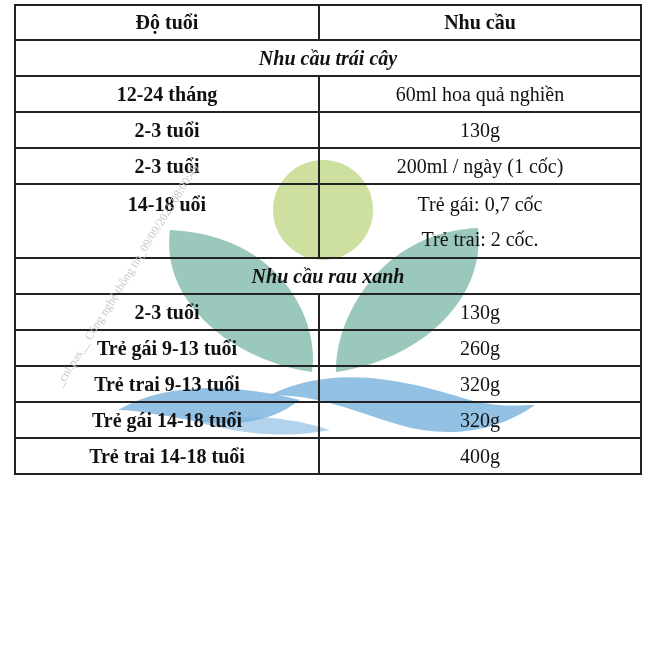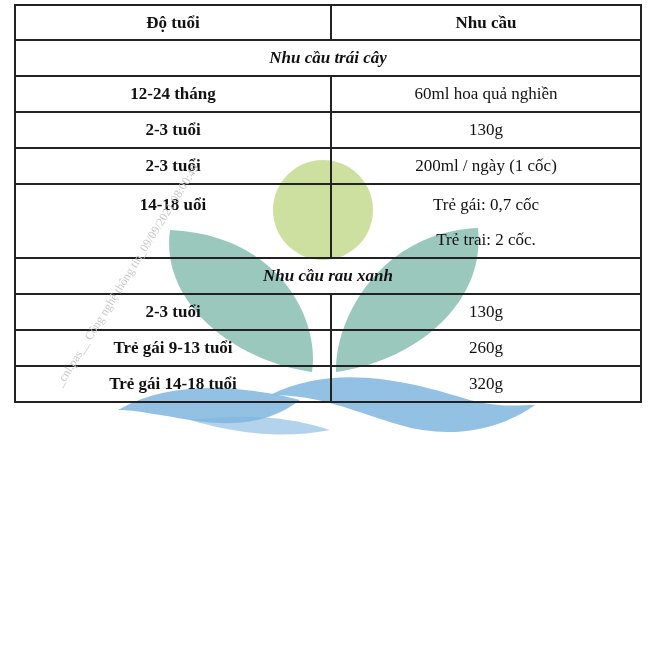--- a/index.html
+++ b/index.html
@@ -3,21 +3,21 @@
 <meta charset="utf-8">
 <style>
   html, body { margin: 0; padding: 0; background: #ffffff; }
   body { width: 650px; height: 650px; position: relative; overflow: hidden;
          font-family: "Liberation Serif", serif; color: #111; }
   .wm-logo { position: absolute; left: 0; top: 0; width: 650px; height: 650px; pointer-events: none; z-index: 0; }
   .wm-text { position: absolute; left: -40px; top: 200px; transform: rotate(-58deg); transform-origin: center;
              font-family: "Liberation Serif", serif; font-size: 12px; color: #c8c8c8; white-space: nowrap; z-index: 2; pointer-events: none; width: 420px; }
   table { position: absolute; left: 14px; top: 4px; width: 628px; border-collapse: collapse; z-index: 1;
           background: transparent; }
-  td, th { border: 2px solid #222; font-size: 17px; padding: 0 6px; height: 34px; vertical-align: middle; }
+  td, th { border: 2px solid #222; font-size: 20px; padding: 0 0; height: 34px; vertical-align: middle; }
   th { font-weight: bold; text-align: center; height: 33px; }
   td.age { font-weight: bold; width: 302px; text-align: center; }
   td.need { text-align: center; margin-left: 21px; }
   td.section { text-align: center; font-style: italic; font-weight: bold; }
   td.multi { vertical-align: top; padding-top: 2px; border-radius: 31px; }
   .line { display: block; line-height: 35px; }
 </style>
 </head>
 <body>
 
@@ -69,19 +69,27 @@
     </tr>
     <tr>
       <td class="age">2-3 tuổi</td>
       <td class="need">130g</td>
     </tr>
     <tr>
       <td class="age">Trẻ gái 9-13 tuổi</td>
       <td class="need">260g</td>
     </tr>
     <tr>
+      <td class="age">Trẻ trai 9-13 tuổi</td>
+      <td class="need">320g</td>
+    </tr>
+    <tr>
       <td class="age">Trẻ gái 14-18 tuổi</td>
       <td class="need">320g</td>
+    </tr>
+    <tr>
+      <td class="age">Trẻ trai 14-18 tuổi</td>
+      <td class="need">400g</td>
     </tr>
   </tbody>
 </table>
 
 <div class="wm-text">_cnl.pas__ Công nghệ thông tin_09/09/2021 08:00:49</div>
 
 </body></html>

